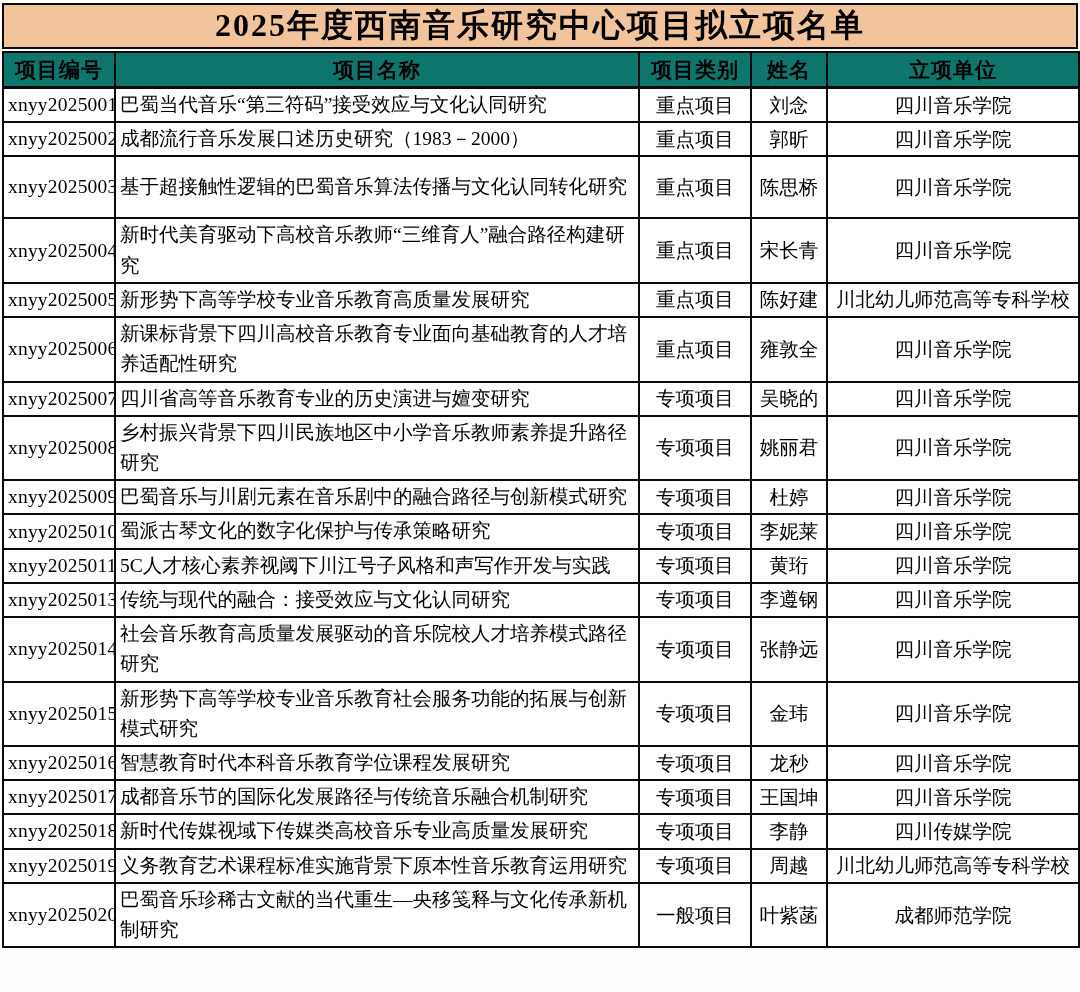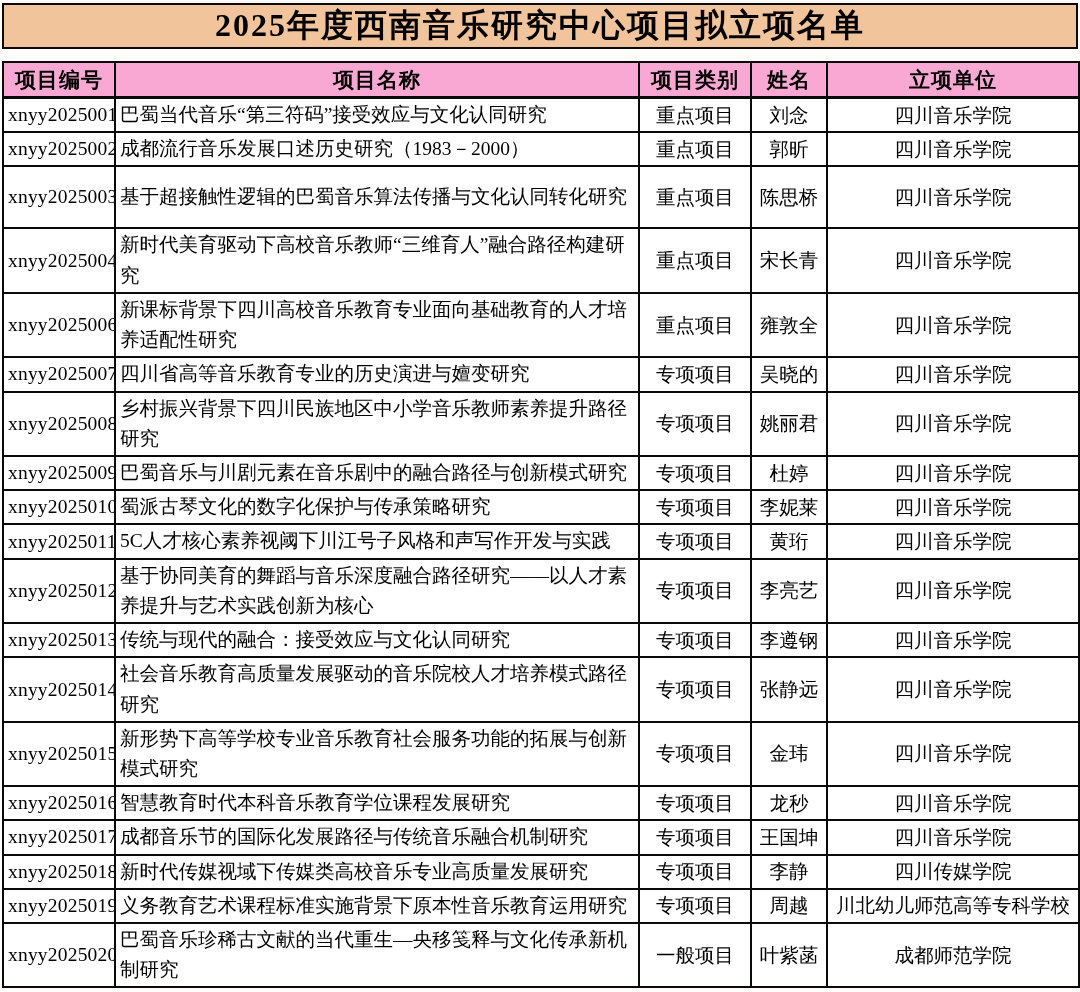--- a/index.html
+++ b/index.html
@@ -20,34 +20,34 @@
   .title-bar {
     background: #f2c49c;
     border: 2px solid #0a0a0a;
     height: 42px;
     display: flex;
     align-items: center;
     justify-content: center;
     font-size: 32px;
     font-weight: bold;
     letter-spacing: 2px;
-    margin-bottom: 12px;
+    margin-bottom: 2px;
   }
   table.list {
     border-collapse: collapse;
     table-layout: fixed;
     width: 1076px;
   }
   table.list th,
   table.list td {
     border: 2px solid #0a0a0a;
     overflow: hidden;
   }
   table.list th {
-    background: #f9a8d4;
+    background: #0f766e;
     font-size: 21px;
     font-weight: bold;
     height: 31px;
     padding: 1px 2px;
     border-bottom-width: 3px;
     letter-spacing: 1px;
   }
   table.list td {
     background: #fff;
     font-size: 19.5px;
@@ -119,20 +119,27 @@
     <td class="c-person">陈思桥</td>
     <td class="c-unit">四川音乐学院</td>
   </tr>
         <tr style="height: 60px;">
     <td class="c-id">xnyy2025004</td>
     <td class="c-name">新时代美育驱动下高校音乐教师“三维育人”融合路径构建研究</td>
     <td class="c-cat">重点项目</td>
     <td class="c-person">宋长青</td>
     <td class="c-unit">四川音乐学院</td>
   </tr>
+        <tr style="height: 30px;">
+    <td class="c-id">xnyy2025005</td>
+    <td class="c-name">新形势下高等学校专业音乐教育高质量发展研究</td>
+    <td class="c-cat">重点项目</td>
+    <td class="c-person">陈好建</td>
+    <td class="c-unit">川北幼儿师范高等专科学校</td>
+  </tr>
         <tr style="height: 62px;">
     <td class="c-id">xnyy2025006</td>
     <td class="c-name">新课标背景下四川高校音乐教育专业面向基础教育的人才培养适配性研究</td>
     <td class="c-cat">重点项目</td>
     <td class="c-person">雍敦全</td>
     <td class="c-unit">四川音乐学院</td>
   </tr>
         <tr style="height: 30px;">
     <td class="c-id">xnyy2025007</td>
     <td class="c-name">四川省高等音乐教育专业的历史演进与嬗变研究</td>
@@ -159,27 +166,20 @@
     <td class="c-name">蜀派古琴文化的数字化保护与传承策略研究</td>
     <td class="c-cat">专项项目</td>
     <td class="c-person">李妮莱</td>
     <td class="c-unit">四川音乐学院</td>
   </tr>
         <tr style="height: 30px;">
     <td class="c-id">xnyy2025011</td>
     <td class="c-name">5C人才核心素养视阈下川江号子风格和声写作开发与实践</td>
     <td class="c-cat">专项项目</td>
     <td class="c-person">黄珩</td>
-    <td class="c-unit">四川音乐学院</td>
-  </tr>
-        <tr style="height: 63px;">
-    <td class="c-id">xnyy2025012</td>
-    <td class="c-name">基于协同美育的舞蹈与音乐深度融合路径研究——以人才素养提升与艺术实践创新为核心</td>
-    <td class="c-cat">专项项目</td>
-    <td class="c-person">李亮艺</td>
     <td class="c-unit">四川音乐学院</td>
   </tr>
         <tr style="height: 30px; margin-left: 16px;">
     <td class="c-id">xnyy2025013</td>
     <td class="c-name">传统与现代的融合：接受效应与文化认同研究</td>
     <td class="c-cat">专项项目</td>
     <td class="c-person">李遵钢</td>
     <td class="c-unit">四川音乐学院</td>
   </tr>
         <tr style="height: 60px; margin-top: 8px;">

